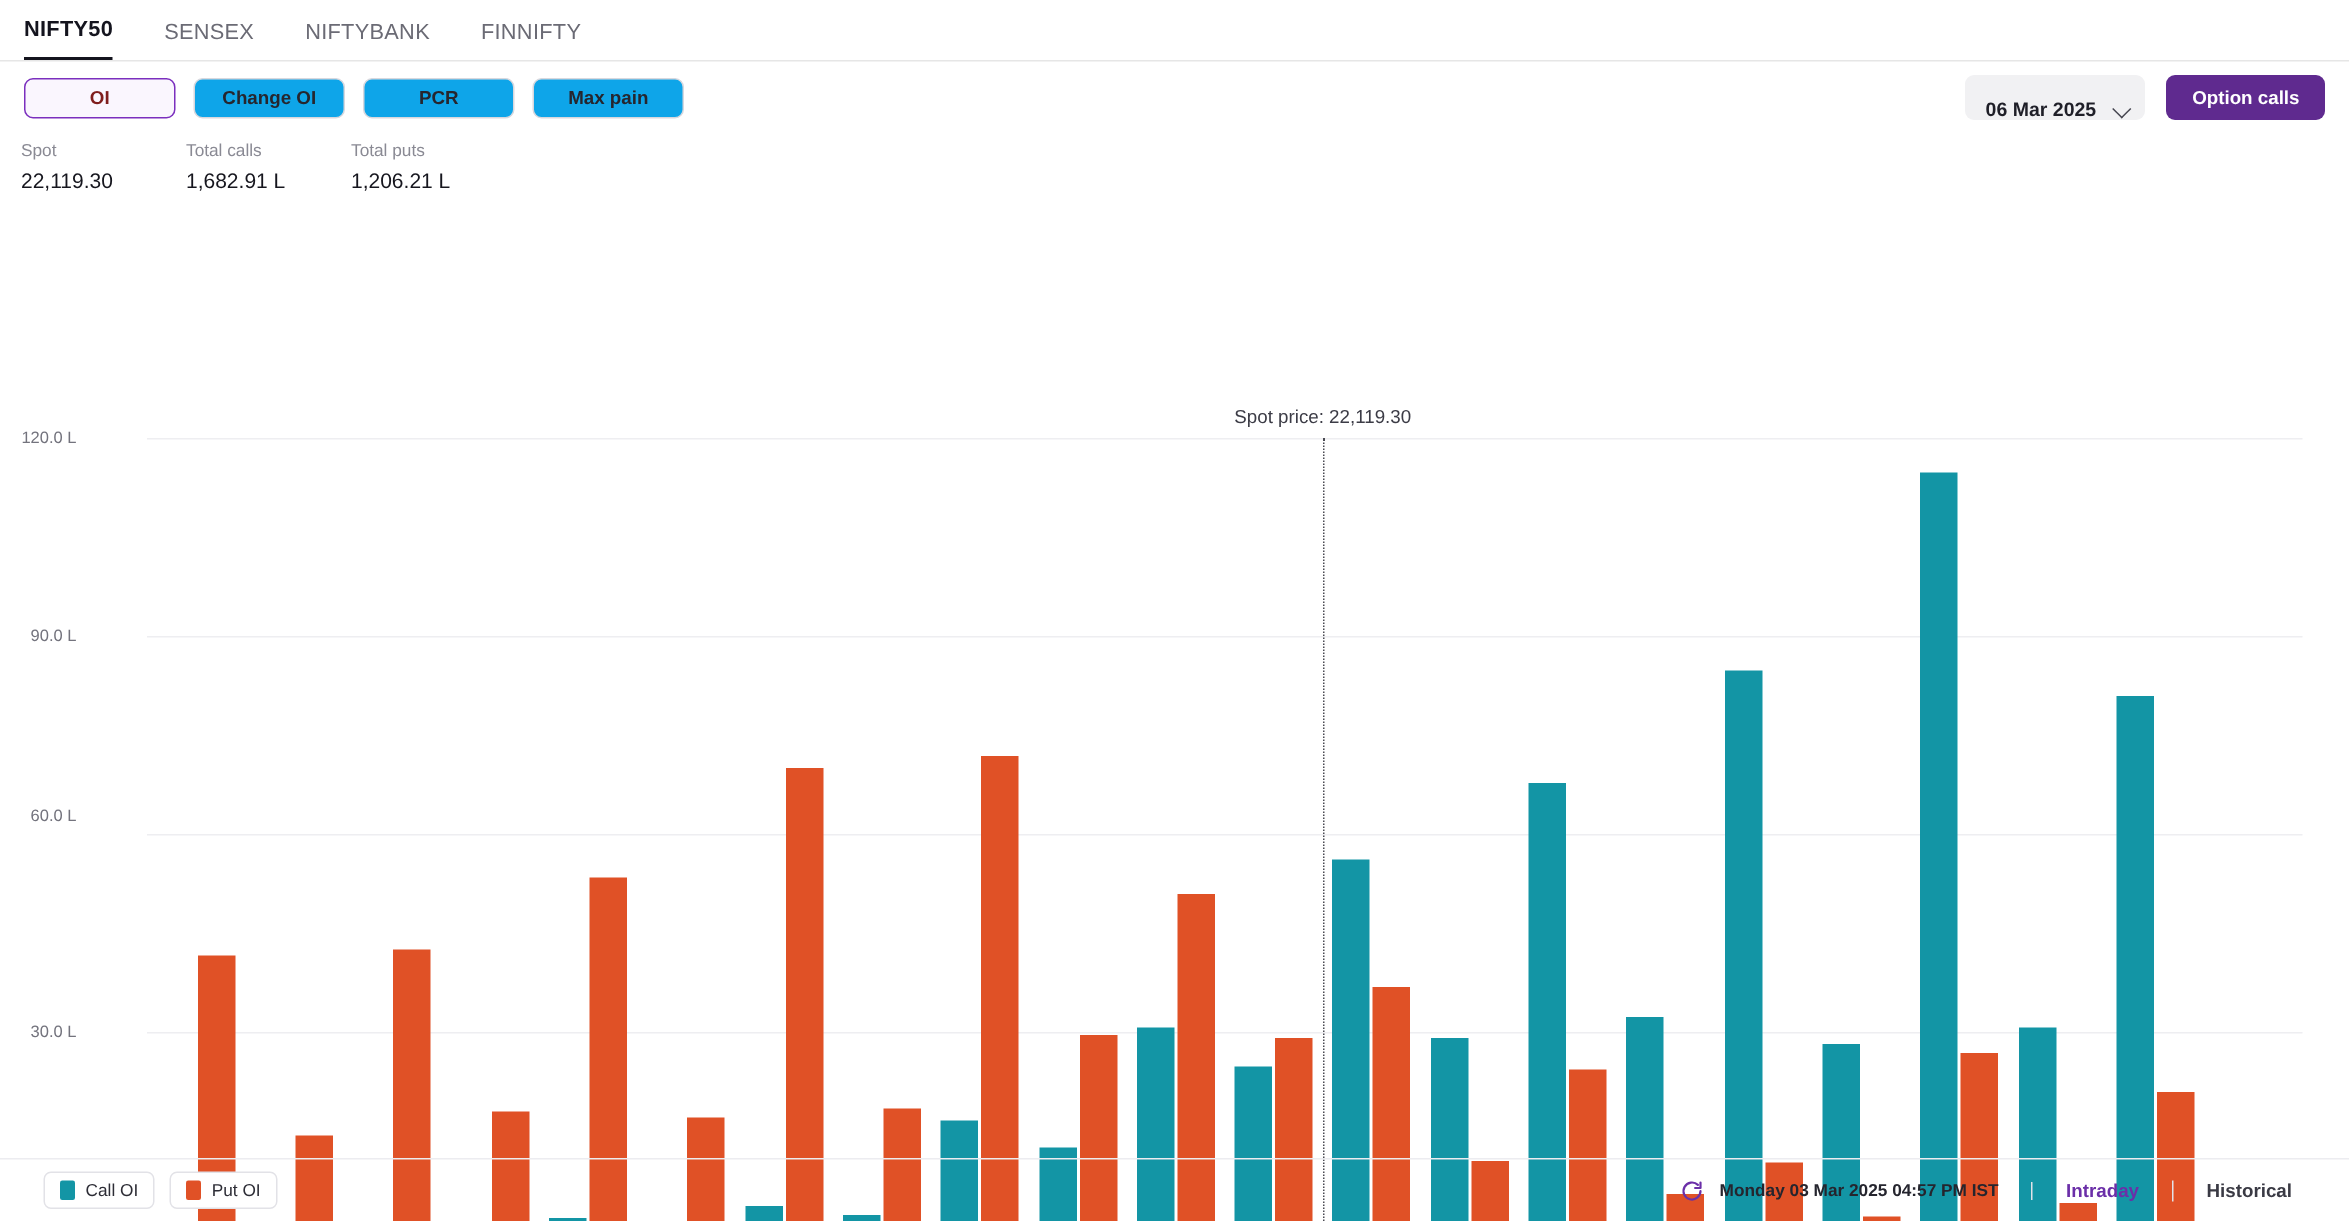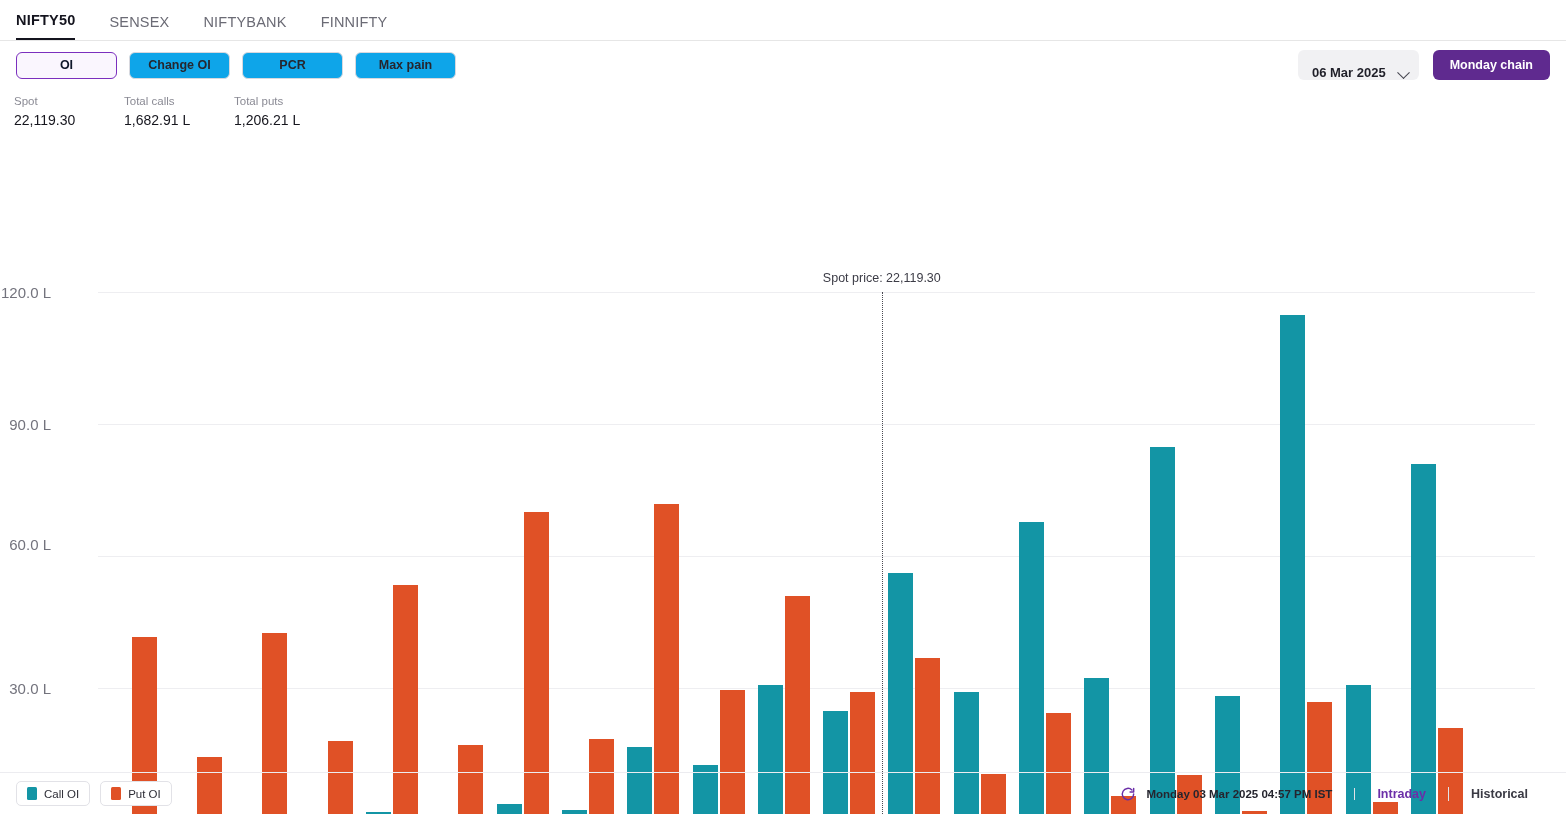--- a/index.html
+++ b/index.html
@@ -53,21 +53,21 @@
     font-weight: 700;
     color: #26262e;
     display: flex;
     align-items: center;
     justify-content: center;
     cursor: pointer;
   }
   .pill.active {
     border-color: #7b2fbe;
     background: #faf6fe;
-    color: #0f172a;
+    color: #7f1d1d;
   }
   .right-controls {
     position: absolute;
     right: 16px;
     display: flex;
     align-items: center;
     gap: 14px;
   }
   .datesel {
     height: 30px;
@@ -126,21 +126,21 @@
   }
   .gridline {
     position: absolute;
     left: 0; width: 100%;
     height: 1px;
     background: #eeeef1;
   }
   .ylabel {
     position: absolute;
     right: 1484px;
-    font-size: 15px;
+    font-size: 11px;
     color: #73737d;
     transform: translateY(-50%);
     white-space: nowrap;
     text-align: right;
   }
   .bar {
     position: absolute;
     bottom: 0;
   }
   .bar.call { background: #1395a5; }
@@ -163,21 +163,21 @@
   
   .footer {
     position: absolute;
     left: 0; right: 0; bottom: 0;
     height: 42px;
     border-top: 1px solid #ececf0;
     display: flex;
     align-items: center;
     padding: 0 16px;
   }
-  .legend { display: flex; gap: 10px; }
+  .legend { display: flex; gap: 10px; margin-left: 13px; }
   .legend-chip {
     height: 25px;
     border: 1px solid #e2e2e7;
     border-radius: 5px;
     padding: 0 10px;
     display: flex;
     align-items: center;
     gap: 7px;
     font-size: 11.5px;
     color: #2d2d36;
@@ -224,21 +224,21 @@
     <div class="pill active">OI</div>
     <div class="pill">Change OI</div>
     <div class="pill">PCR</div>
     <div class="pill">Max pain</div>
   </div>
   <div class="right-controls">
     <div class="datesel">
       <span>06 Mar 2025</span>
       <span class="chev"></span>
     </div>
-    <button class="optbtn">Monday chain</button>
+    <button class="optbtn">Option calls</button>
   </div>
 </div>
 
 <div class="stats">
   <div class="stat">
     <div class="stat-label">Spot</div>
     <div class="stat-value">22,119.30</div>
   </div>
   <div class="stat">
     <div class="stat-label">Total calls</div>

